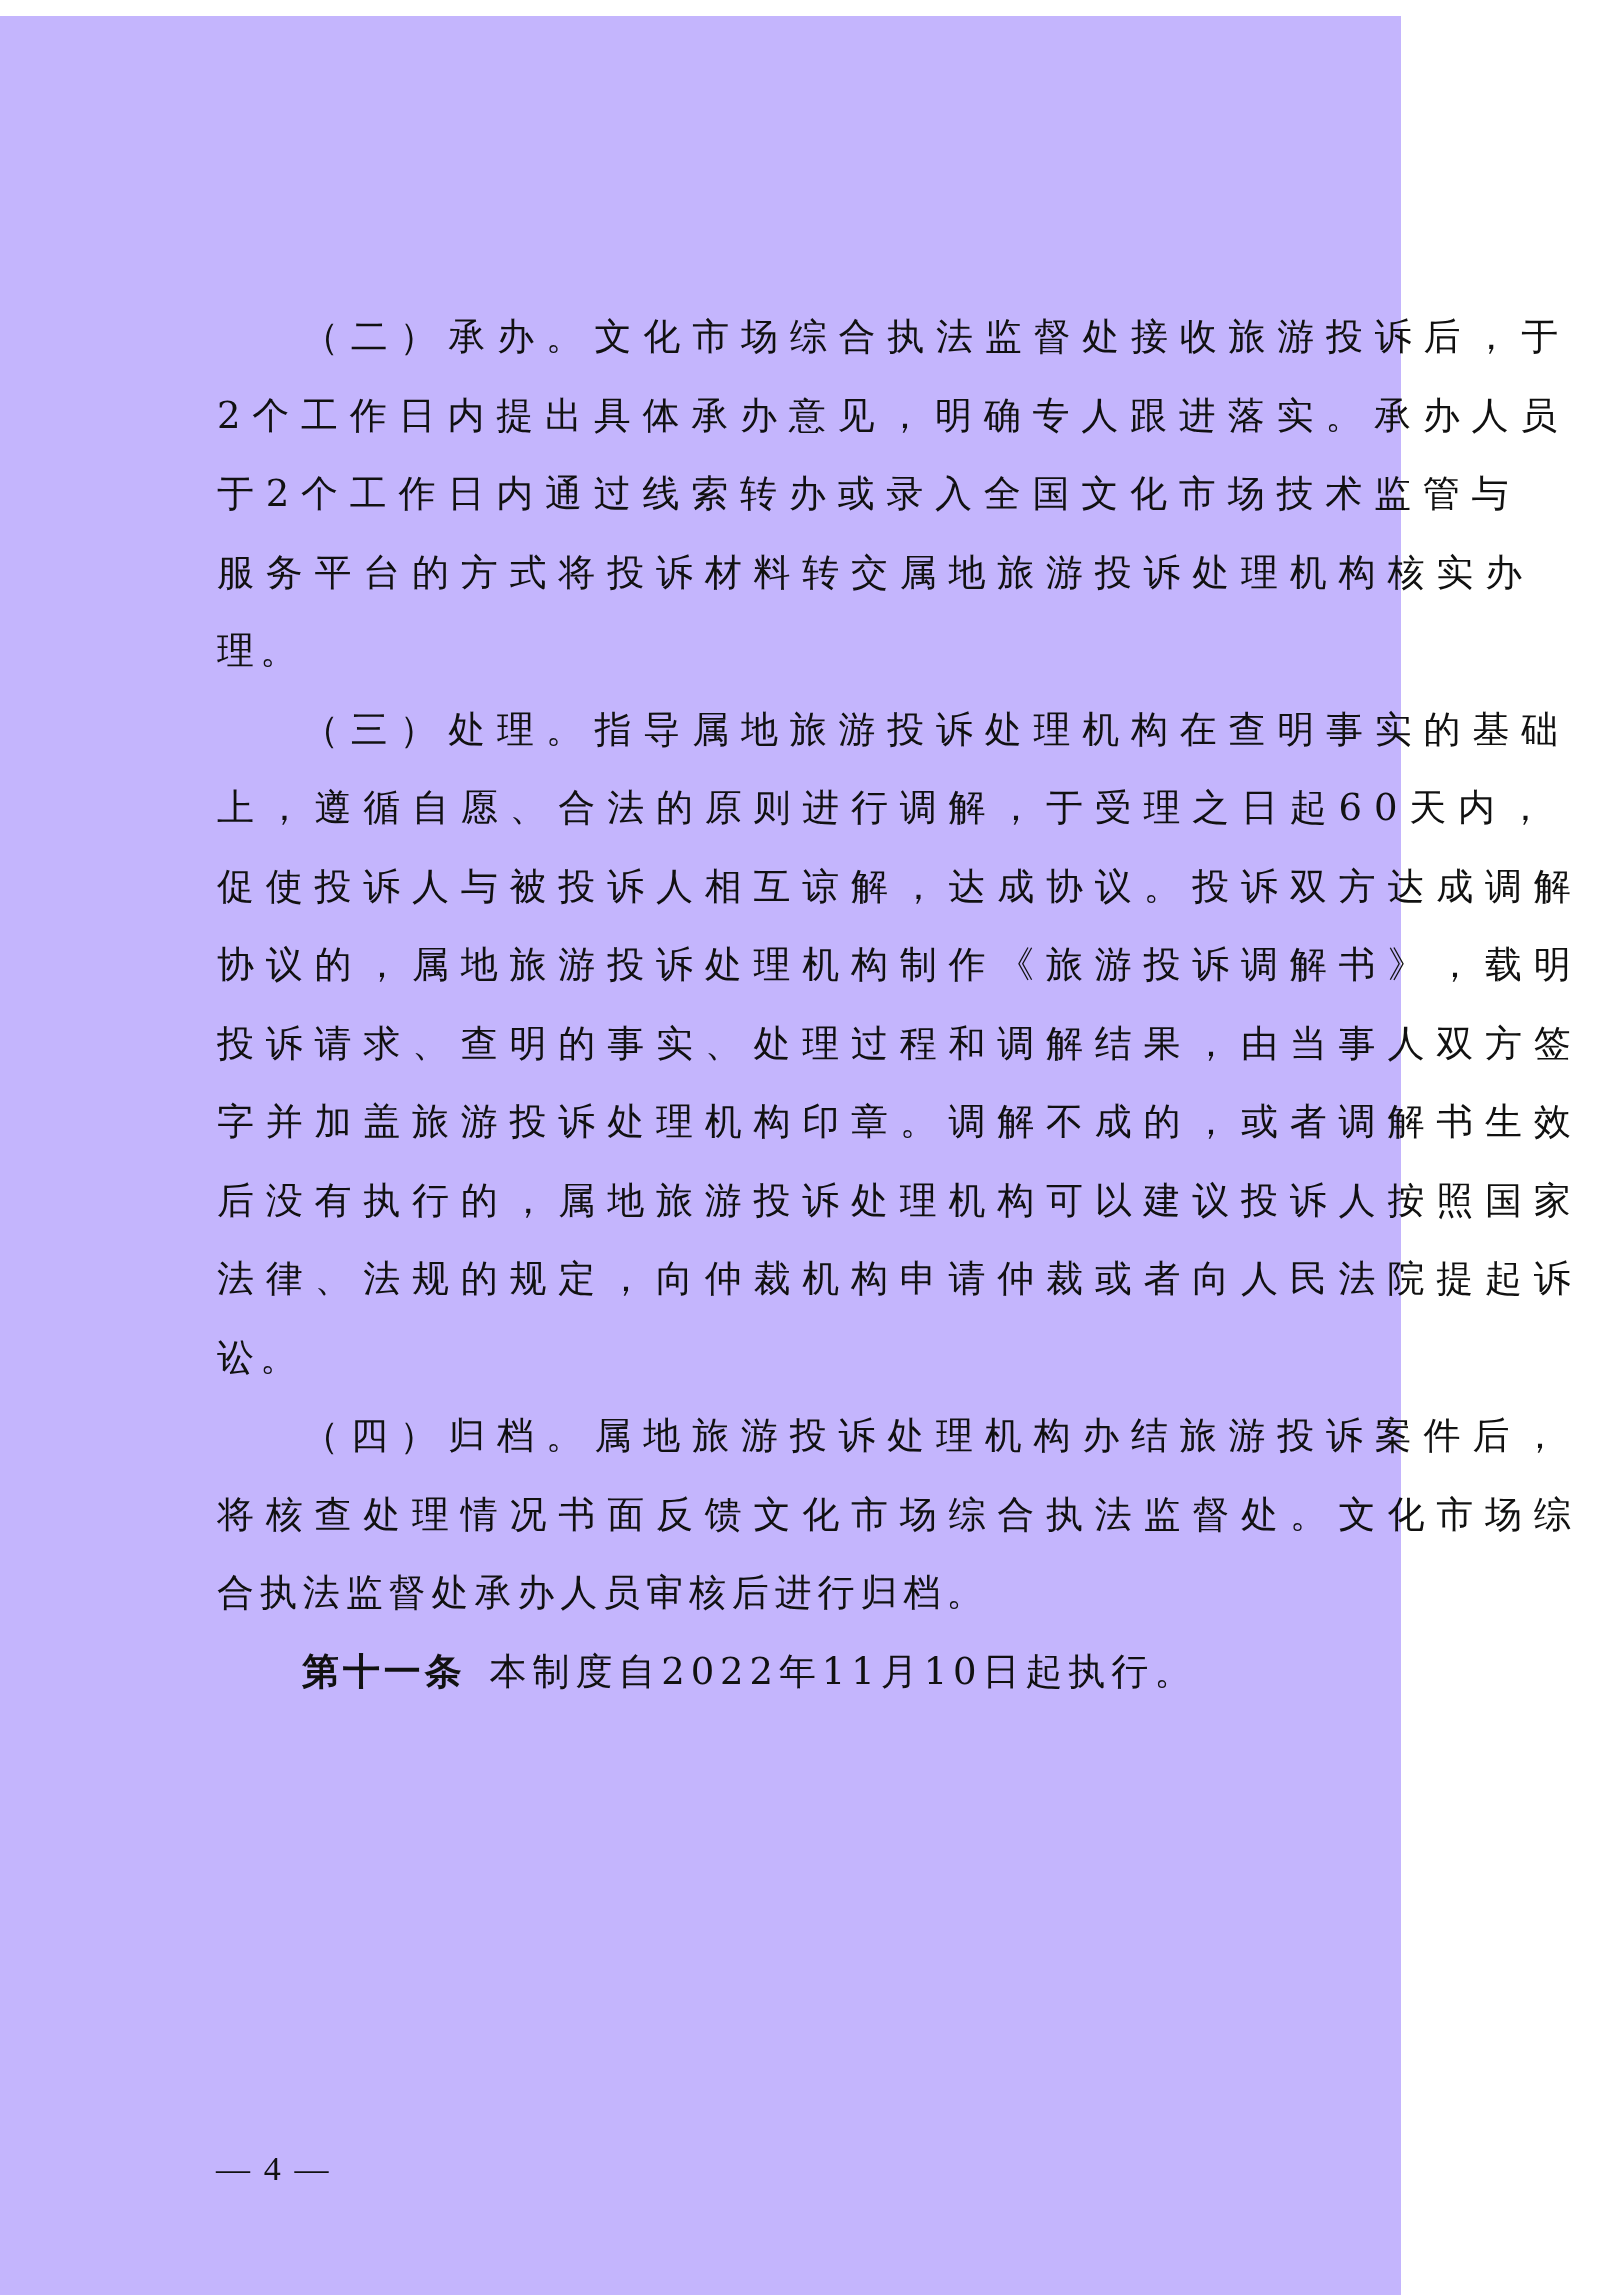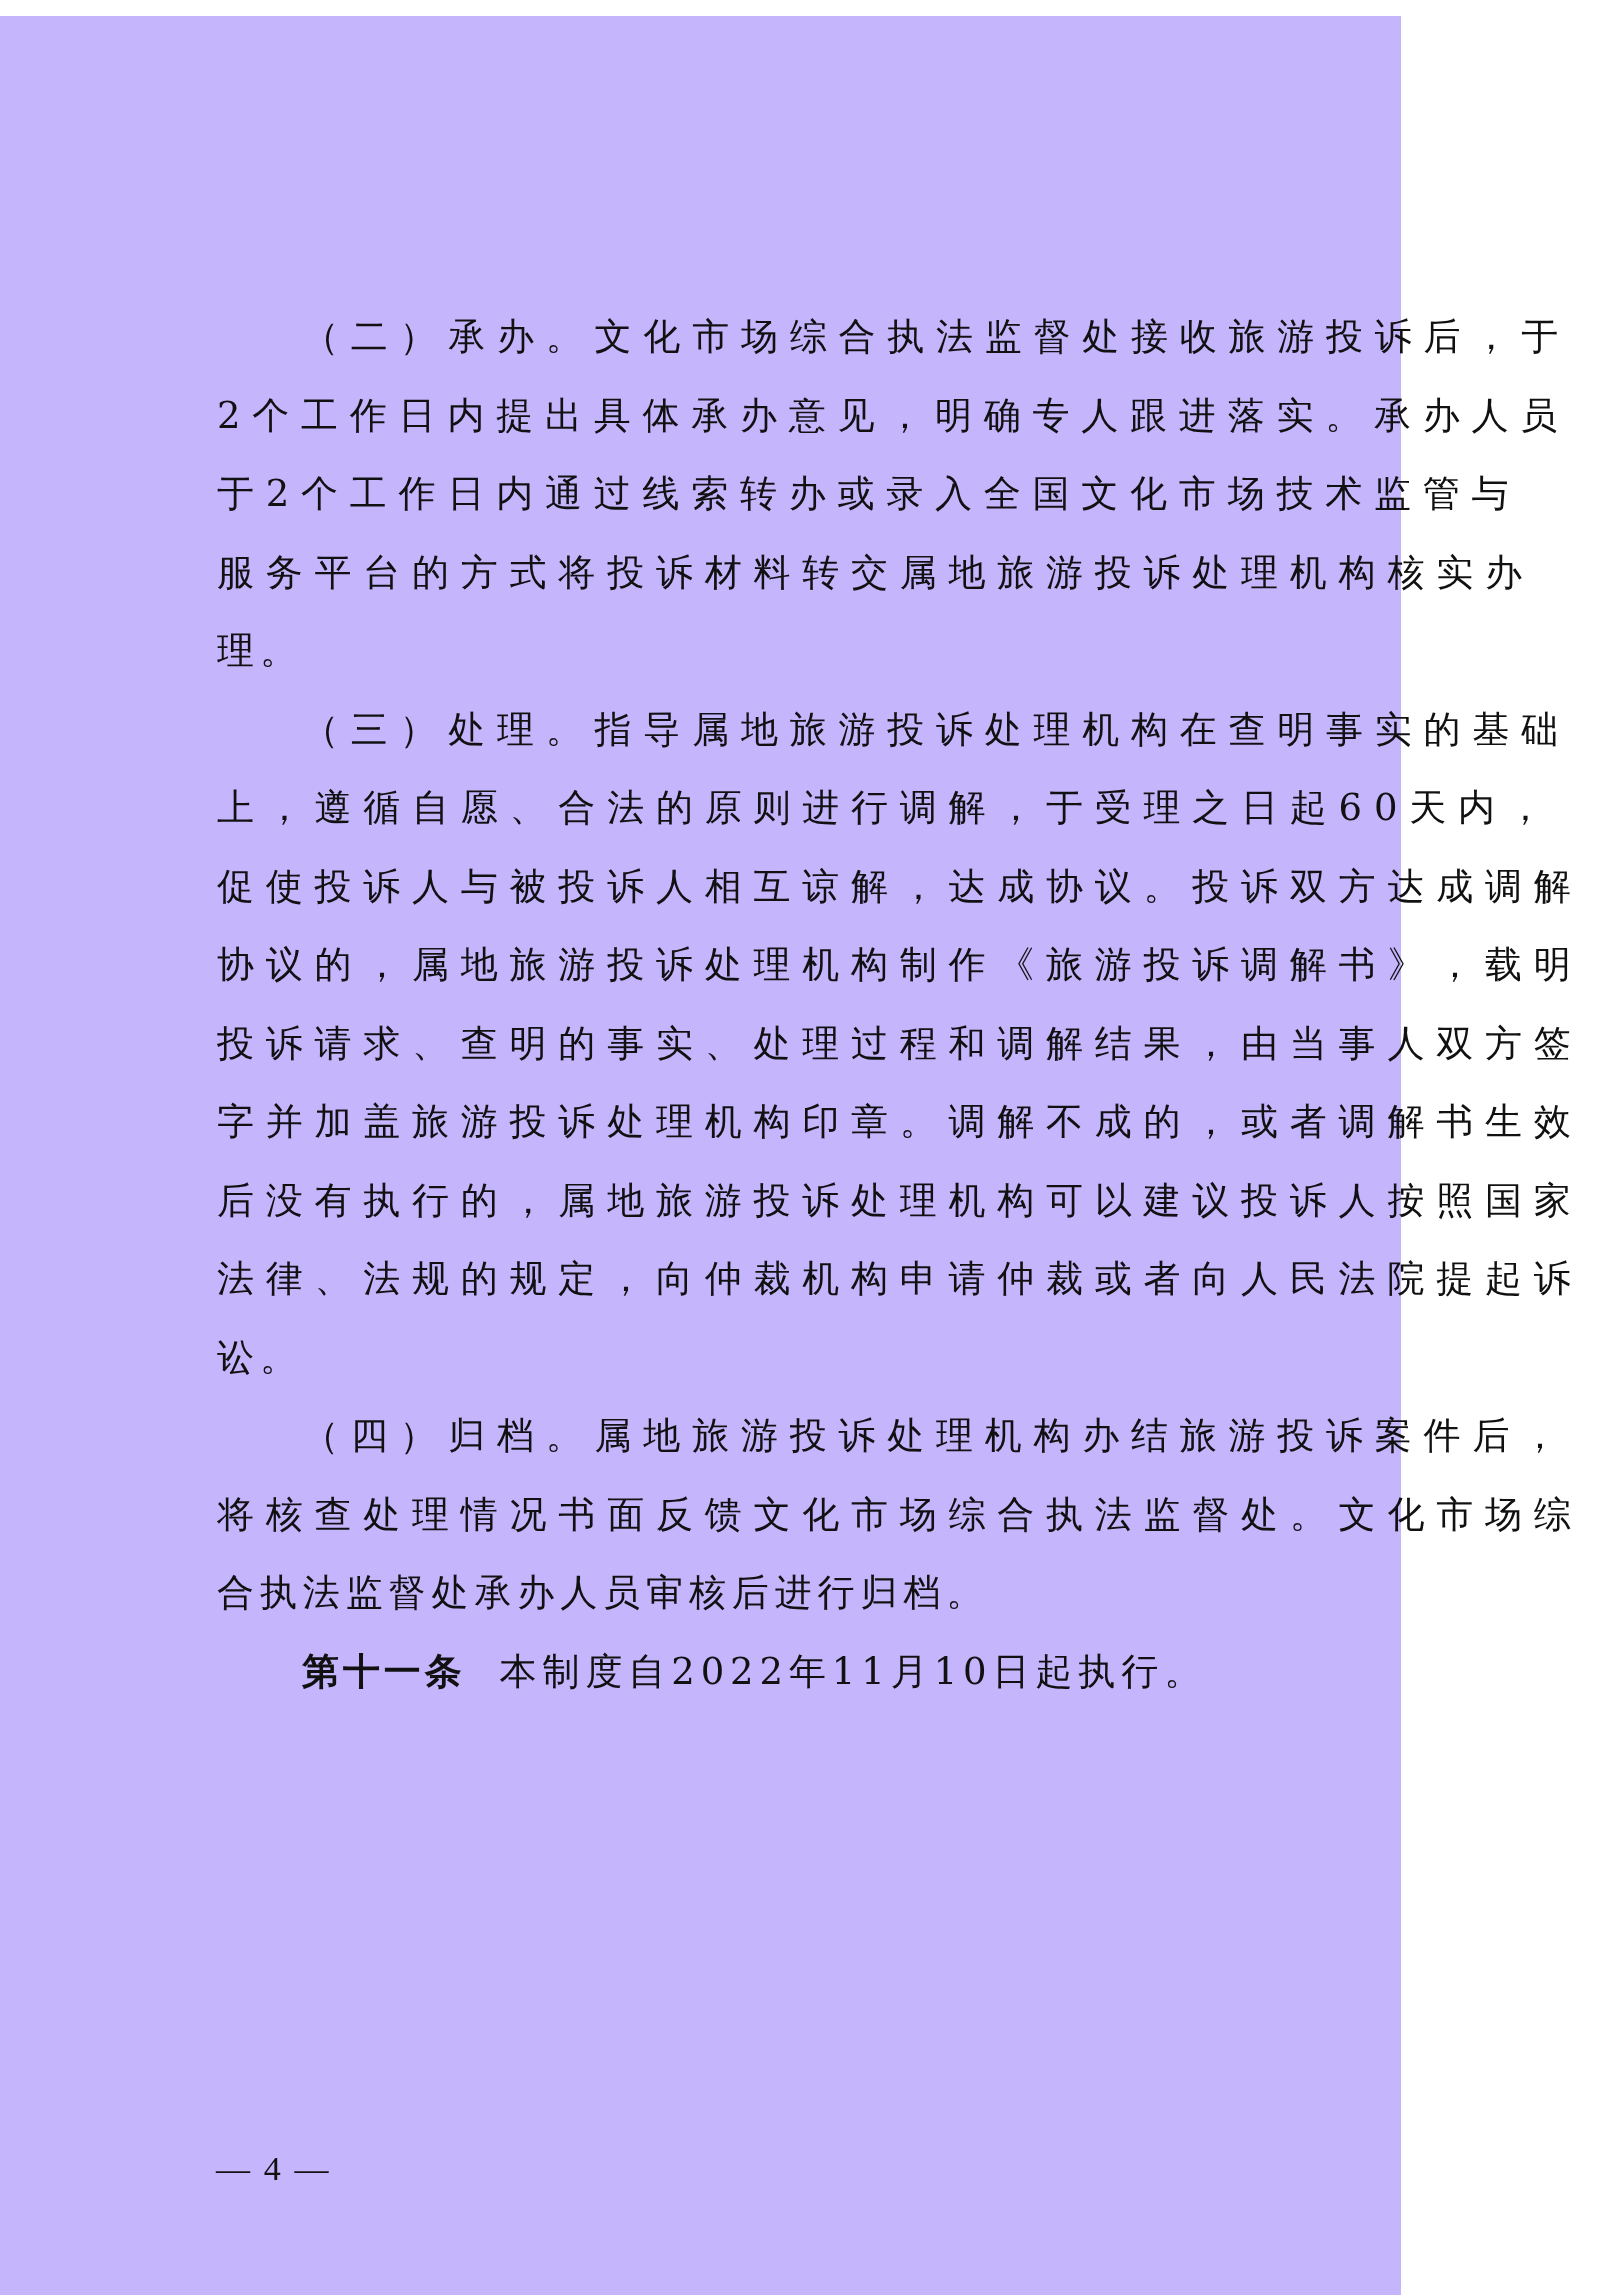--- a/index.html
+++ b/index.html
@@ -47,21 +47,21 @@
       left: 85px;
       width: 1112px;
     }
     .line.indent.short {
       width: auto;
     }
     .article-label {
       font-family: "DejaVu Sans", "Liberation Sans", sans-serif;
       font-weight: bold;
       letter-spacing: 3.9px;
-      margin-right: 34px;
+      margin-right: 24px;
     }
     .page-number {
       position: absolute;
       left: 216px;
       top: 2130px;
       font-size: 34px;
       line-height: 46px;
       font-family: "Liberation Serif", "DejaVu Serif", serif;
       color: #111111;
       letter-spacing: 2.6px;

